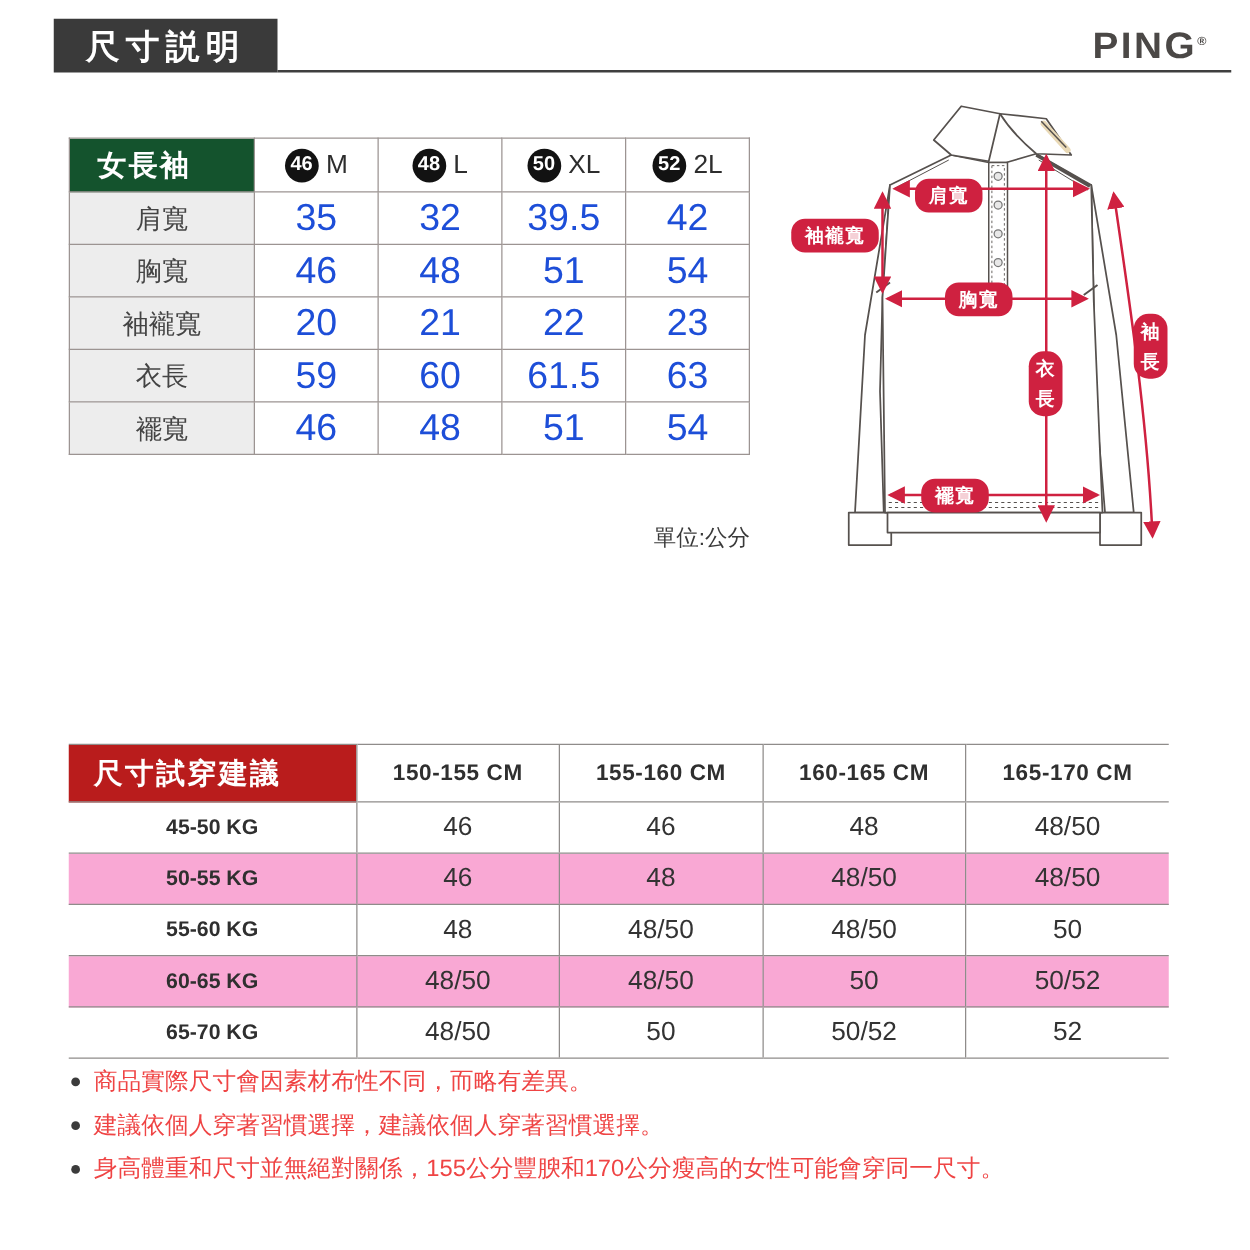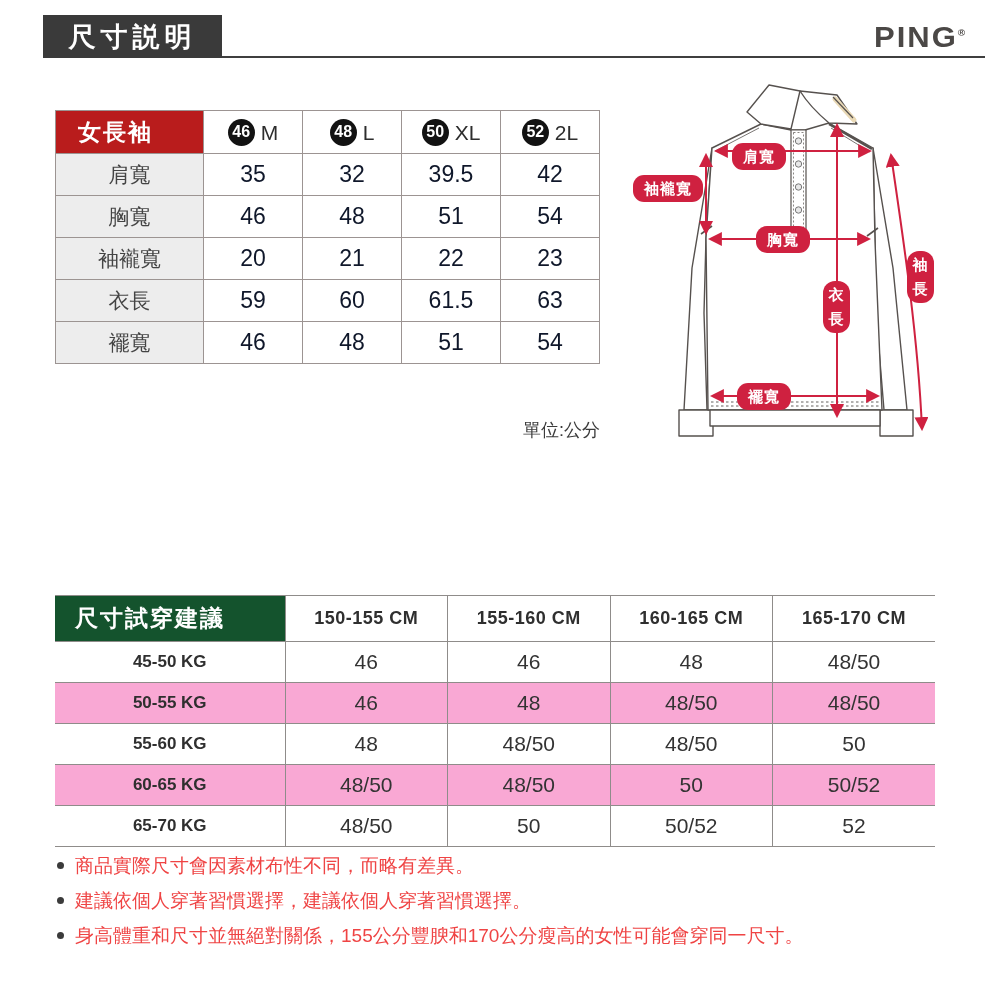--- a/index.html
+++ b/index.html
@@ -20,42 +20,42 @@
   }
   .logo sup { font-size:10px; letter-spacing:0; }
   
   table { border-collapse:collapse; table-layout:fixed; }
   .t1 { position:absolute; left:55px; top:110px; width:545px; }
   .t1 th, .t1 td { border:1px solid #9c9492; text-align:center; padding:0; }
   .t1 col.c-lab { width:148px; }
   .t1 col.c-val { width:99px; }
   .t1 tr { height:42px; }
   .t1 tr.hdr { height:43px; }
-  .t1 .corner { background:#b91c1c; color:#fff; font-size:23px; font-weight:bold; text-align:left; padding-left:22px; letter-spacing:2px; }
+  .t1 .corner { background:#14532d; color:#fff; font-size:23px; font-weight:bold; text-align:left; padding-left:22px; letter-spacing:2px; }
   .t1 td.lab { background:#ededed; font-size:21px; color:#444; }
-  .t1 td.val { font-size:23px; color:#0f172a; background:#fff; }
+  .t1 td.val { font-size:30px; color:#1d4ed8; background:#fff; }
   .t1 th.size-h { background:#fff; font-weight:normal; }
   .badge {
     display:inline-flex; width:27px; height:27px; border-radius:50%;
     background:#121212; color:#fff; font-size:16px; font-weight:bold;
     align-items:center; justify-content:center; margin-right:6px; vertical-align:middle;
   }
   .szl { font-size:21px; color:#2d2d2d; vertical-align:middle; }
   .unit-note { position:absolute; left:440px; top:418px; width:160px; text-align:right; font-size:18px; color:#3a3a3a; }
   
   .diagram { position:absolute; left:630px; top:83px; }
   
   .t2 { position:absolute; left:55px; top:595px; width:880px; }
   .t2 th, .t2 td { text-align:center; padding:0; border-top:1px solid #8f8c8a; border-bottom:1px solid #8f8c8a; }
   .t2 th:not(:first-child), .t2 td:not(:first-child) { border-left:1px solid #8f8c8a; }
   .t2 col.c-lab { width:230px; }
   .t2 col.c-val { width:162.5px; }
   .t2 tr { height:41px; }
   .t2 tr.hdr { height:46px; }
-  .t2 .corner { background:#14532d; color:#fff; font-size:23px; font-weight:bold; text-align:left; padding-left:20px; letter-spacing:2px; }
+  .t2 .corner { background:#b91c1c; color:#fff; font-size:23px; font-weight:bold; text-align:left; padding-left:20px; letter-spacing:2px; }
   .t2 th.cm { font-size:18px; color:#2f2f2f; letter-spacing:0.5px; }
   .t2 td.kg { font-size:17px; font-weight:bold; color:#2f2f2f; }
   .t2 td.val { font-size:21px; color:#333; }
   .t2 tr.alt td { background:#f9a8d4; }
   
   .notes { position:absolute; left:57px; top:853px; width:900px; }
   .note-line { display:flex; align-items:flex-start; margin-bottom:10px; font-size:19px; color:#ef4444; line-height:25px; }
   .dot { flex:0 0 auto; width:7px; height:7px; border-radius:50%; background:#3b3b3b; margin:9px 11px 0 0; }
   
   .pill-txt { font-size:15px; font-weight:bold; fill:#fff; letter-spacing:1px; }

